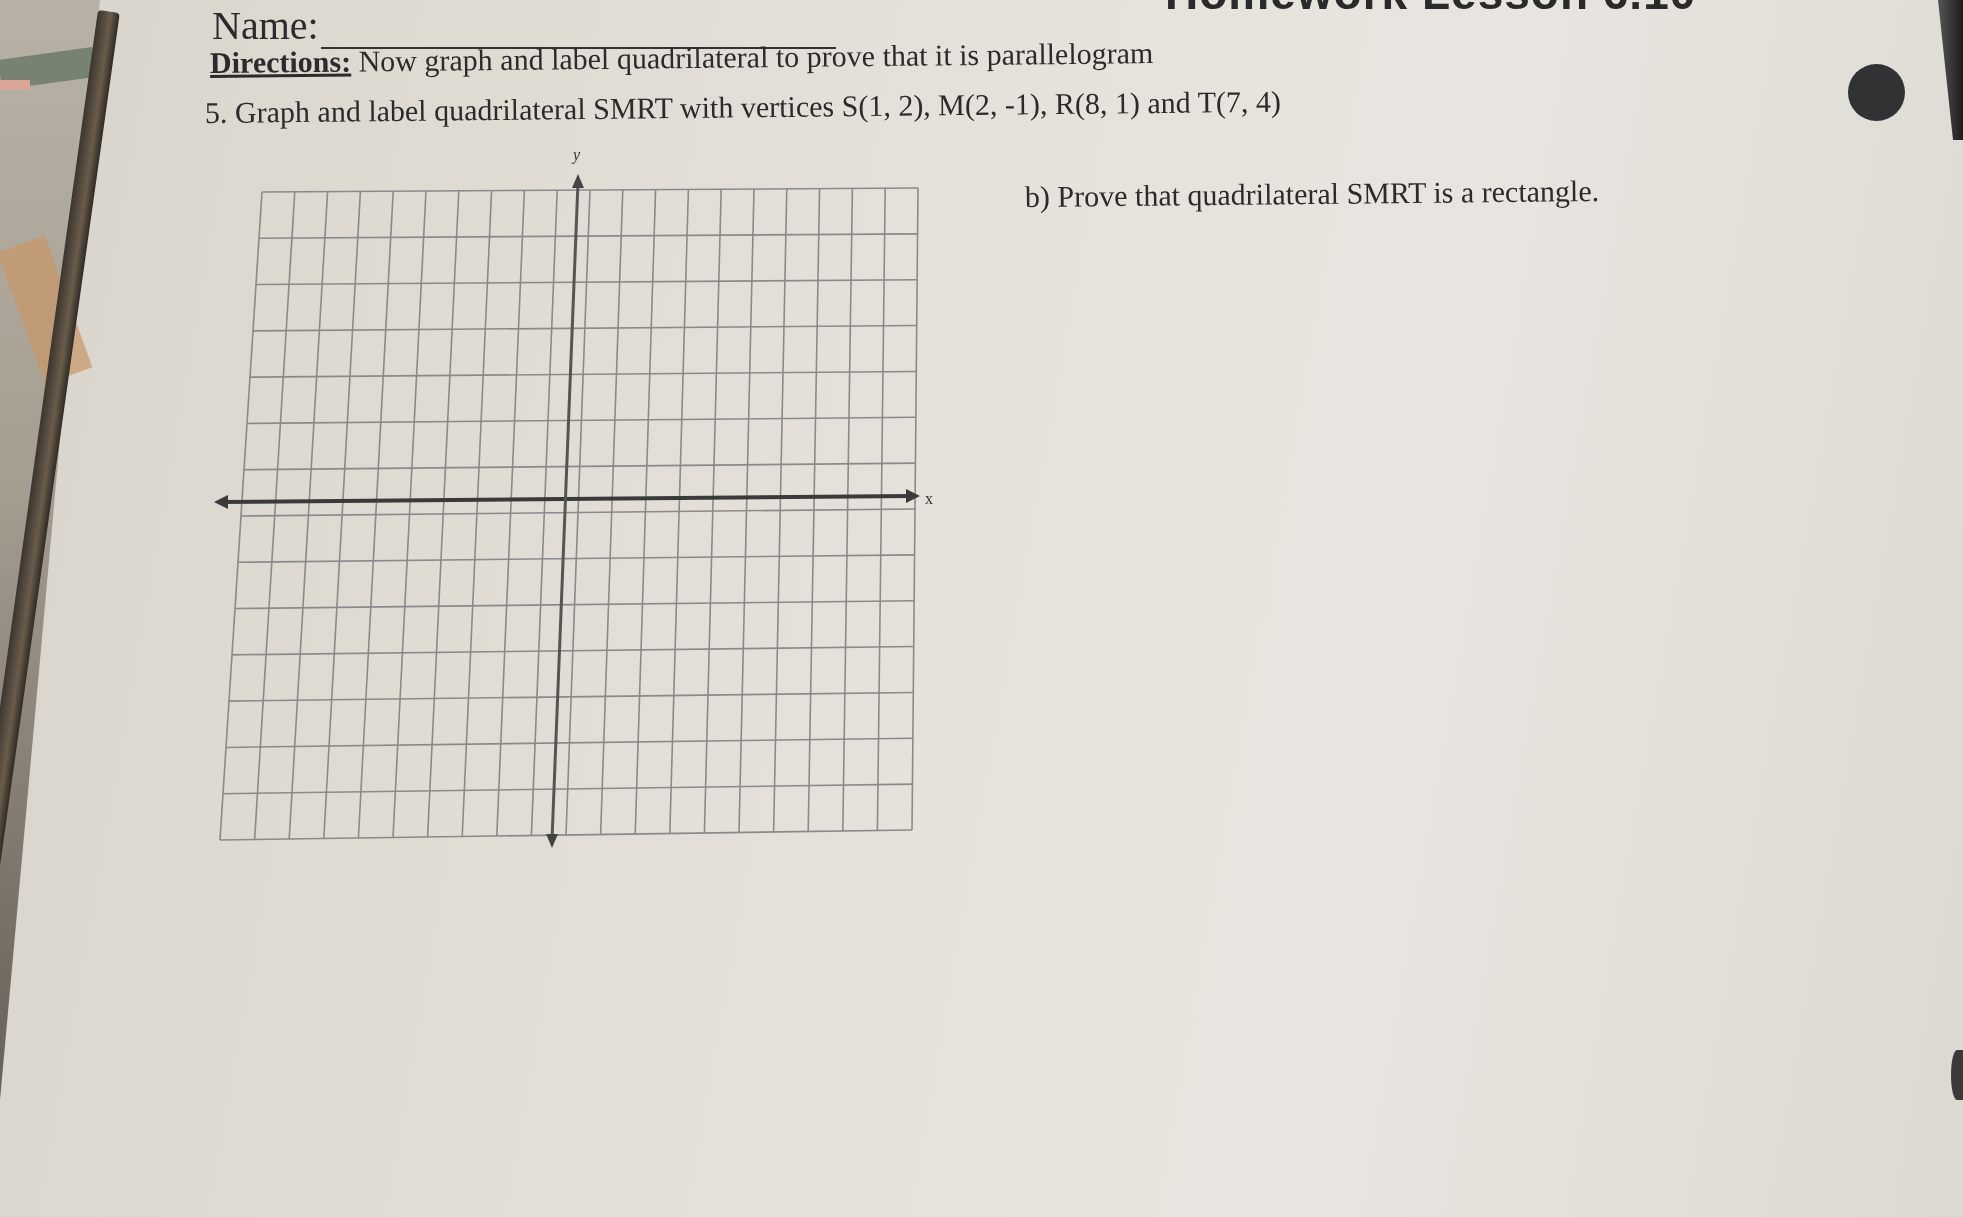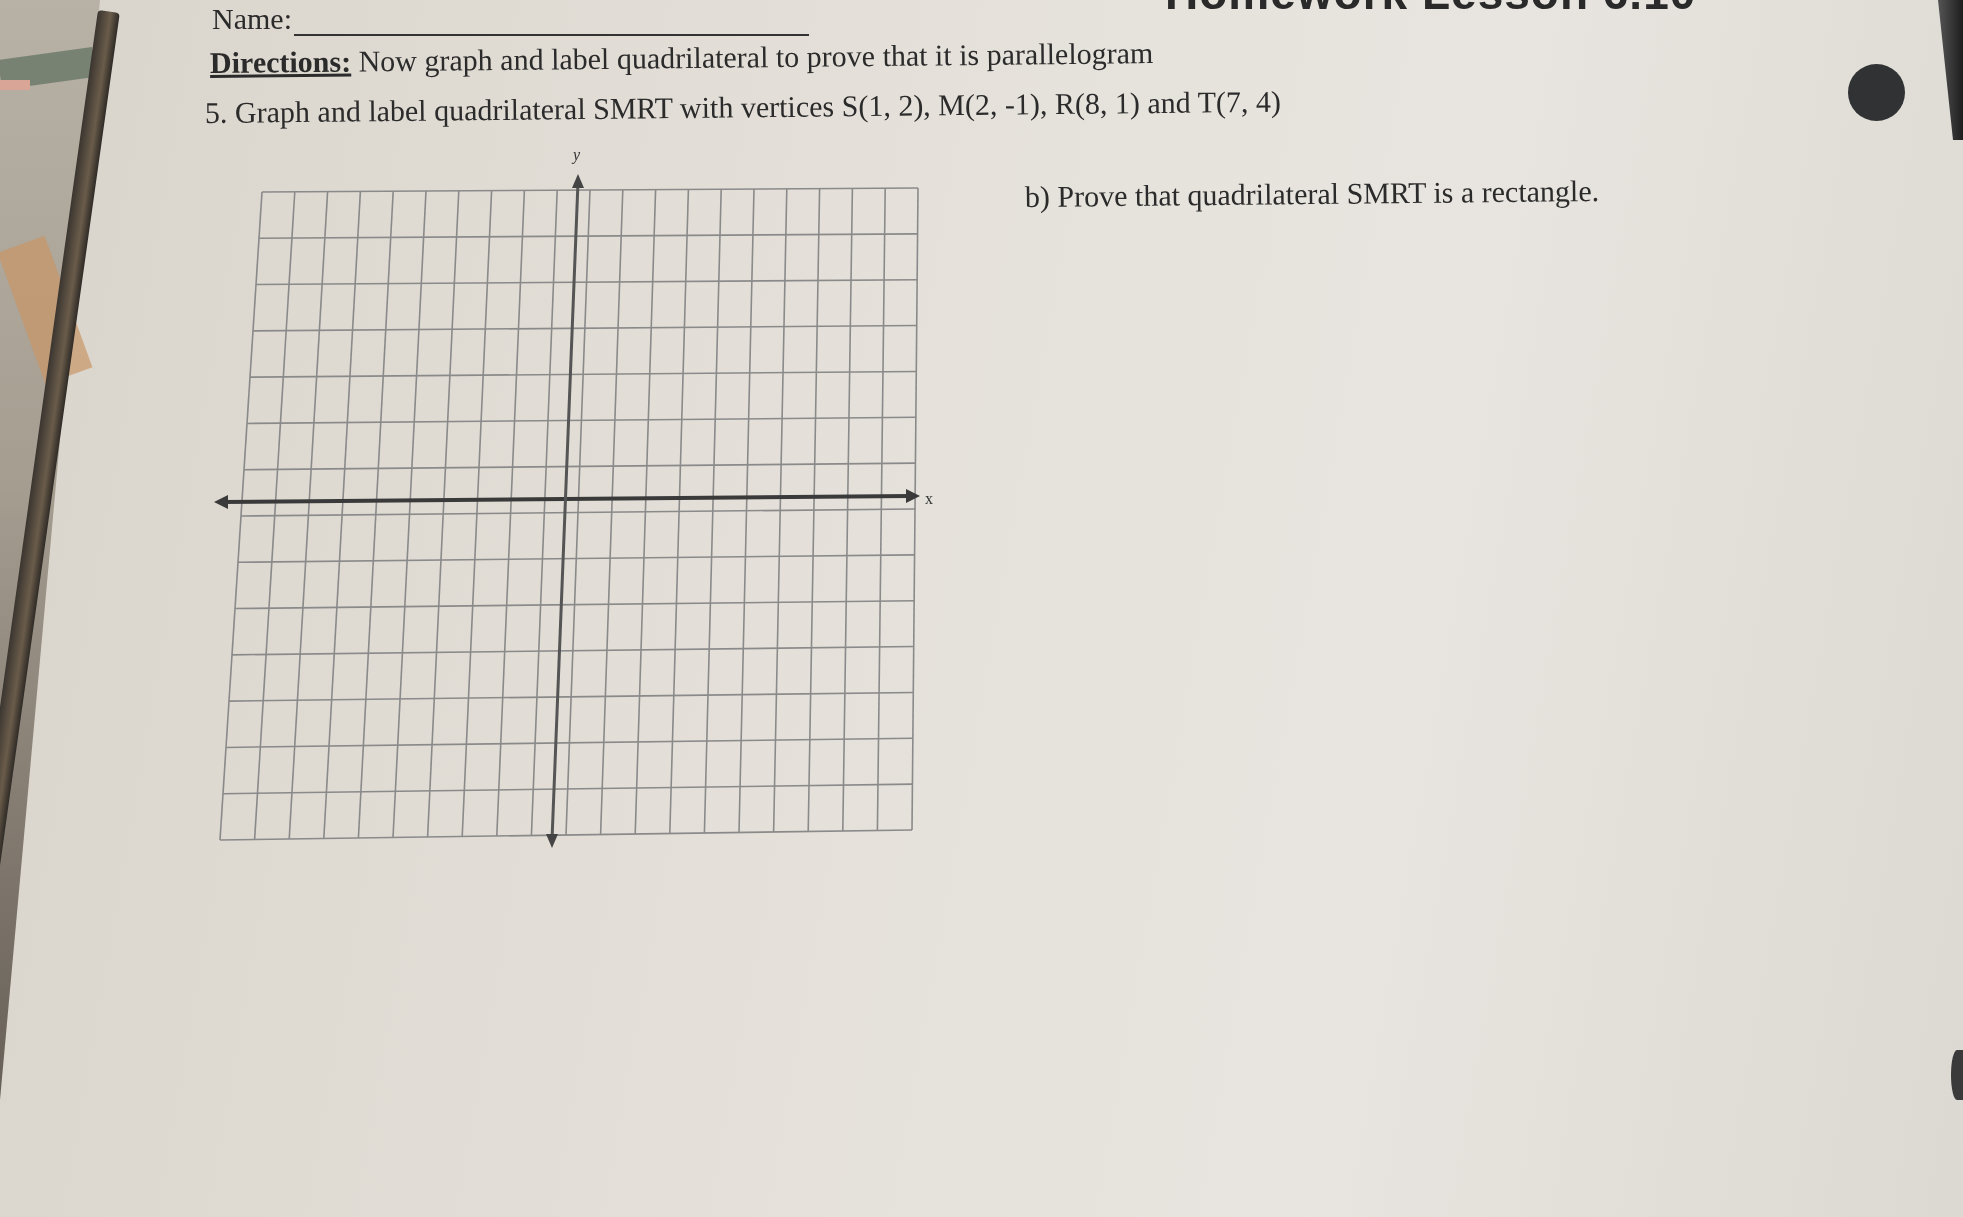--- a/index.html
+++ b/index.html
@@ -28,21 +28,21 @@
     background:linear-gradient(90deg,#555,#1d1d1d);
     clip-path: polygon(0 0,100% 0,100% 100%,60% 100%);
   }
   .hole { position:absolute; left:1848px; top:64px; width:57px; height:57px; border-radius:50%; background:#303234; }
   .hole2 { position:absolute; right:0; top:1050px; width:12px; height:50px; border-radius:50% 0 0 50%; background:#3a3a3a; }
 
   .header-title {
     position:absolute; left:1165px; top:-34px; font-family:"Liberation Sans", sans-serif;
     font-weight:bold; font-size:46px; color:#2a2a2a; letter-spacing:1px;
   }
-  .name-row { position:absolute; left:212px; top:2px; font-size:30px; }
+  .name-row { position:absolute; left:212px; top:2px; font-size:40px; }
   .name-line { display:inline-block; width:515px; border-bottom:2px solid #333; vertical-align:bottom; margin-left:2px; height:24px;}
   .directions { position:absolute; left:210px; top:46px; font-size:30px; transform:rotate(-0.6deg); transform-origin:left;}
   .directions .label { text-decoration:underline; font-weight:bold; }
   .problem { position:absolute; left:205px; top:96px; font-size:30px; transform:rotate(-0.6deg); transform-origin:left; }
   .part-b { position:absolute; left:1025px; top:180px; font-size:30px; transform:rotate(-0.6deg); transform-origin:left;}
 
   .graph { position:absolute; left:200px; top:140px; }
   .graph svg { display:block; }
 </style>
 </head>

